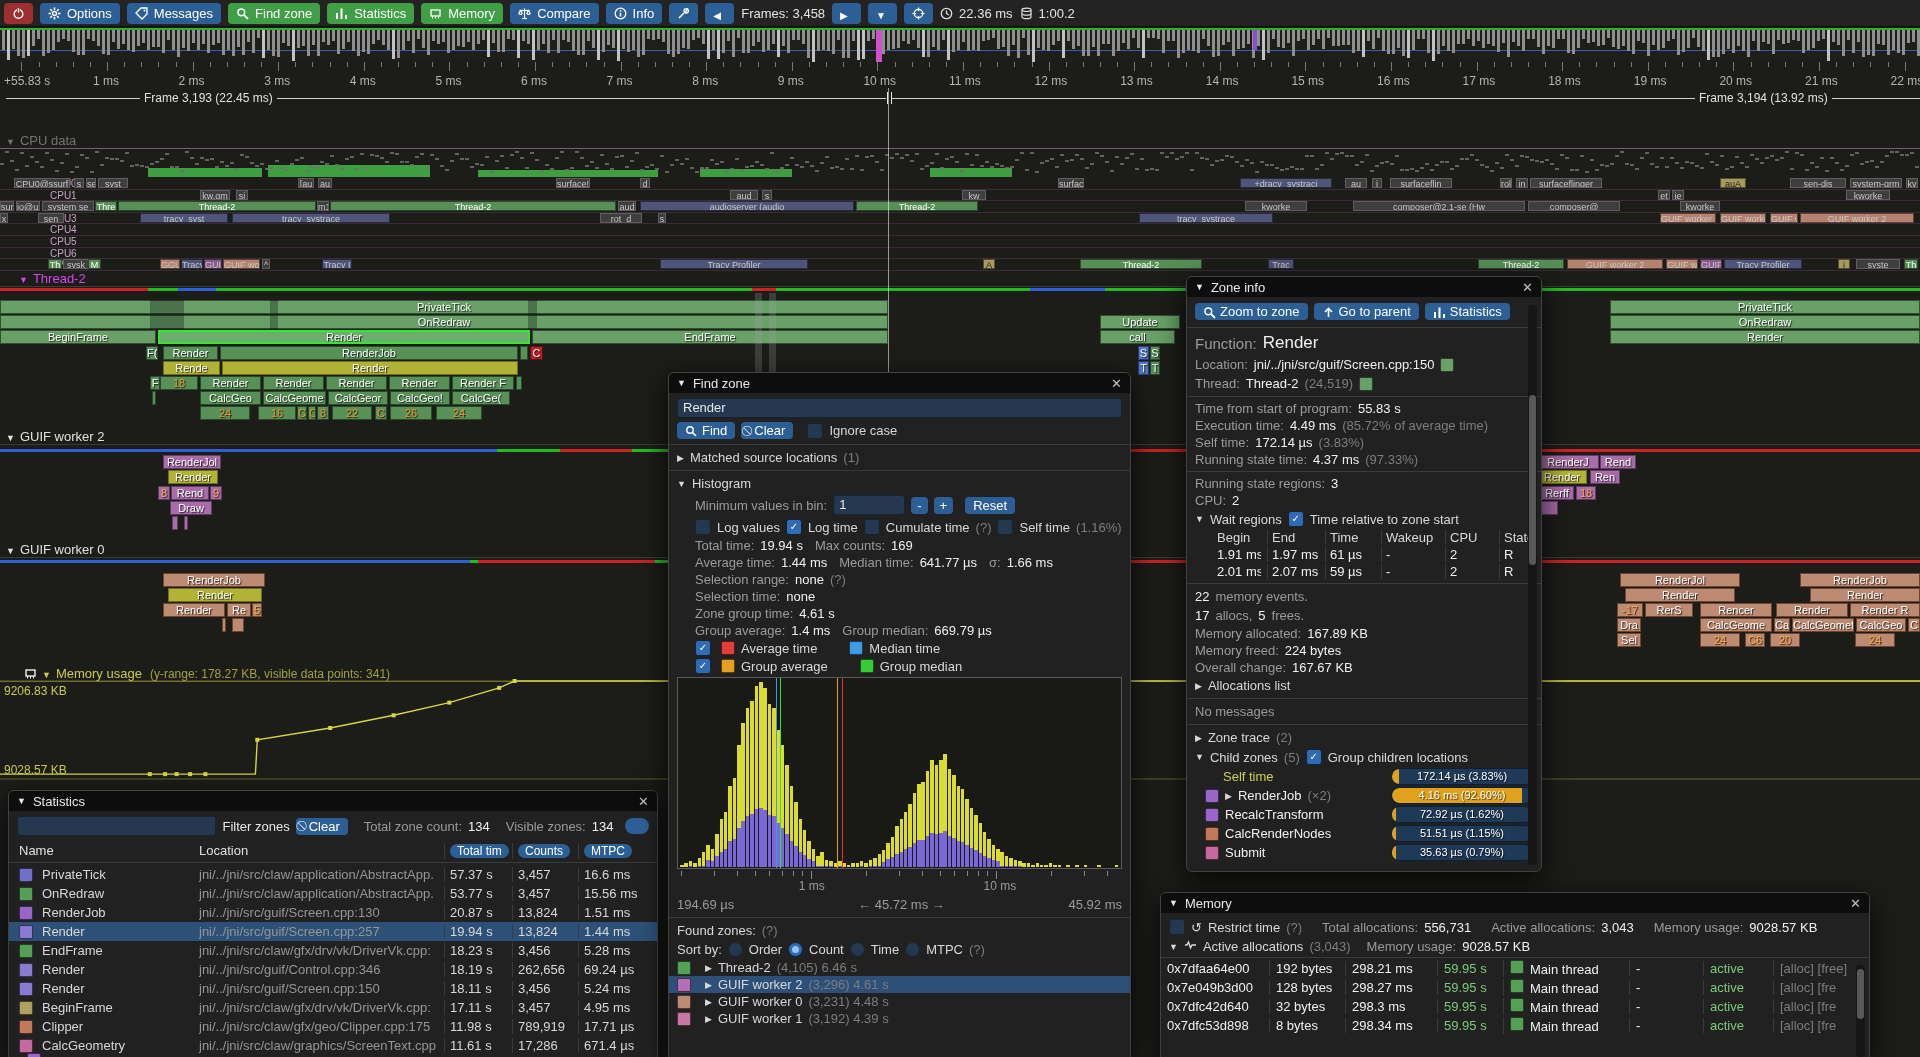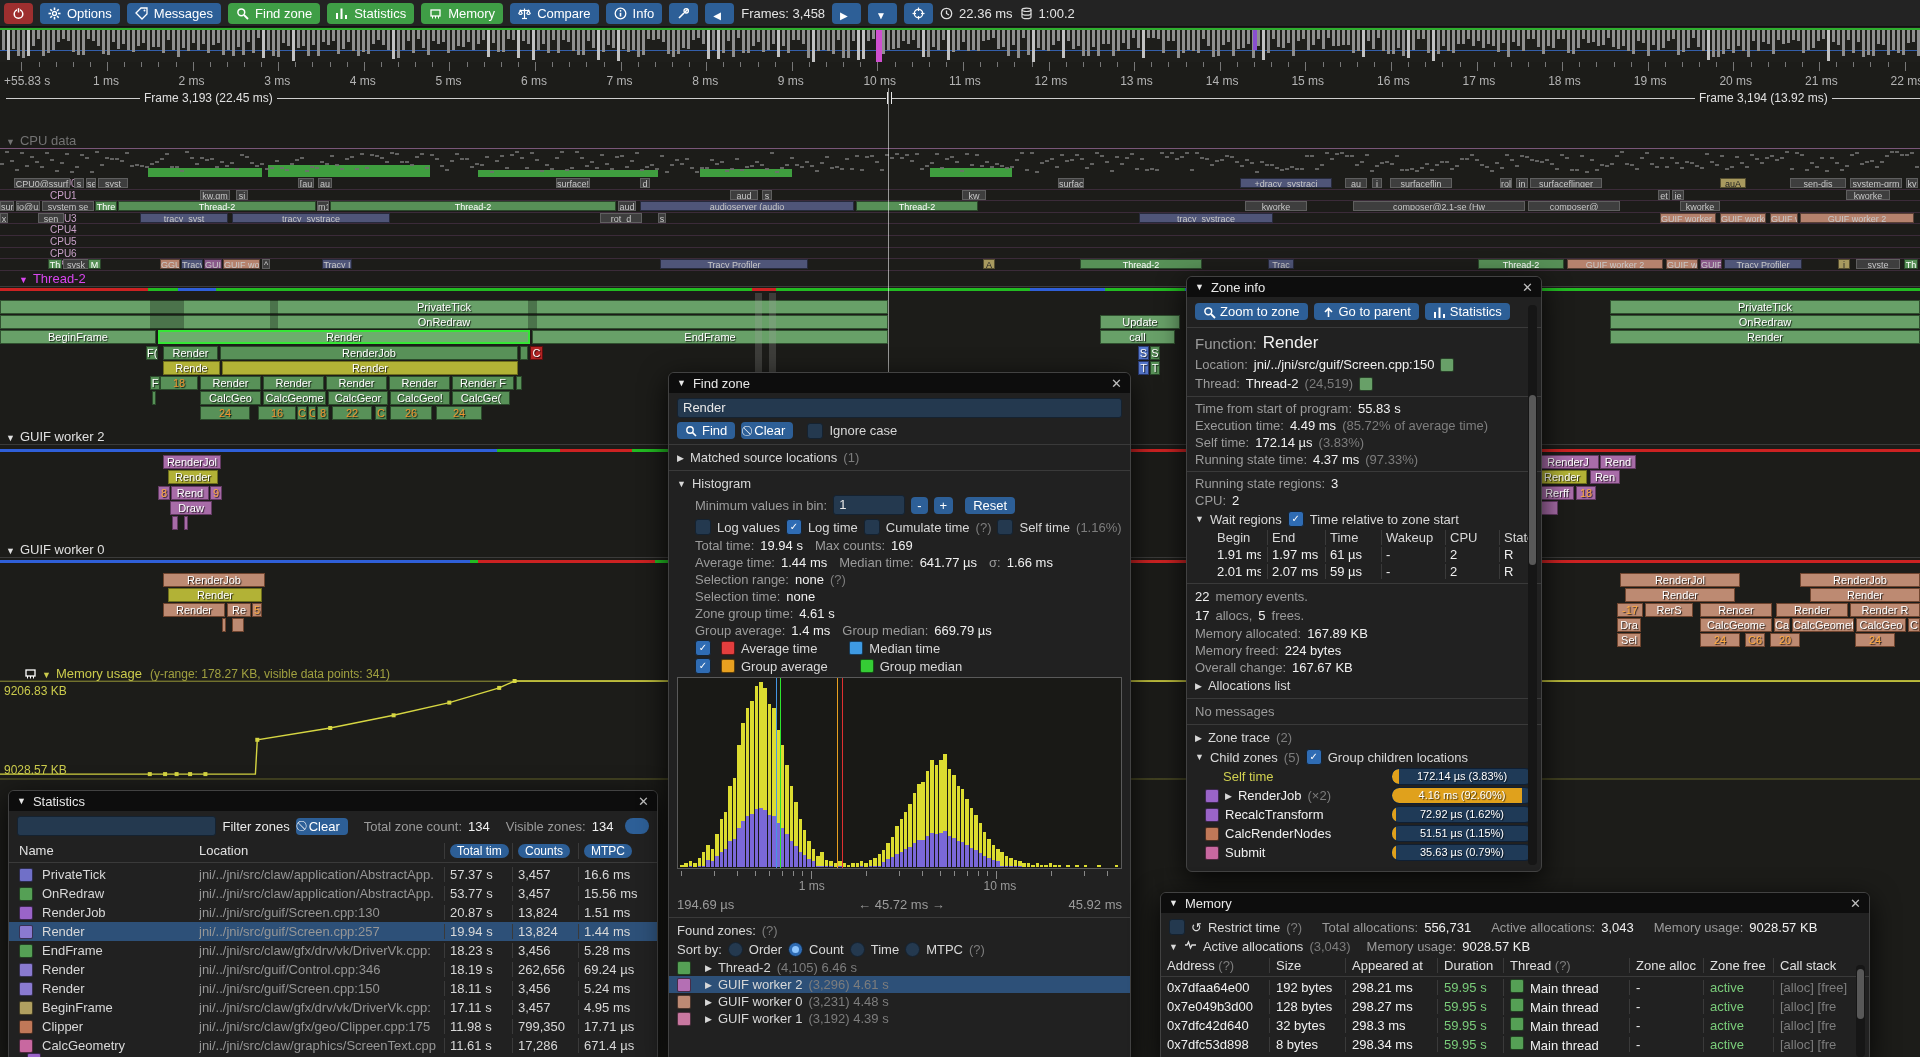--- a/index.html
+++ b/index.html
@@ -1517,21 +1517,21 @@
           <div class="st-cnt">3,457</div>
           <div class="st-mtpc">4.95 ms</div>
         </div>
         <div class="st-row">
           <div class="st-name">
             <span class="sw" style="background: rgb(192, 120, 88);"></span>
             <span>Clipper</span>
           </div>
           <div class="st-loc">jni/../jni/src/claw/gfx/geo/Clipper.cpp:175</div>
           <div class="st-tot">11.98 s</div>
-          <div class="st-cnt">799,350</div>
+          <div class="st-cnt">789,919</div>
           <div class="st-mtpc">17.71 µs</div>
         </div>
         <div class="st-row">
           <div class="st-name">
             <span class="sw" style="background: rgb(200, 104, 160);"></span>
             <span>CalcGeometry</span>
           </div>
           <div class="st-loc">jni/../jni/src/claw/graphics/ScreenText.cpp</div>
           <div class="st-tot">11.61 s</div>
           <div class="st-cnt">17,286</div>
@@ -2034,30 +2034,20 @@
     <div class="frow">
       <span style="font-size:9px;">▼</span>
       <span><svg width="13" height="11" viewBox="0 0 13 11">
             <path d="M1 5 H3 L4.5 2 L6.5 8 L8 5 H12" fill="none" stroke="#ddd" stroke-width="1.3"></path>
           </svg></span>
       <span>Active allocations</span>
       <span class="dim">(3,043)</span>
       <span class="lbl" style="margin-left:10px;">Memory usage:</span>
       <span class="val">9028.57 KB</span>
     </div>
-    <div class="mw-row" id="memheader" style="color:#e0e0e0;">
-        <span class="mw-c" style="width: 108px; border-left: none;">Address  <span class="dim">(?)</span></span>
-        <span class="mw-c" style="width: 76px; border-left: 1px solid rgb(58, 58, 58);">Size</span>
-        <span class="mw-c" style="width: 92px; border-left: 1px solid rgb(58, 58, 58);">Appeared at</span>
-        <span class="mw-c" style="width: 66px; border-left: 1px solid rgb(58, 58, 58);">Duration</span>
-        <span class="mw-c" style="width: 126px; border-left: 1px solid rgb(58, 58, 58);">Thread  <span class="dim">(?)</span></span>
-        <span class="mw-c" style="width: 74px; border-left: 1px solid rgb(58, 58, 58);">Zone alloc</span>
-        <span class="mw-c" style="width: 70px; border-left: 1px solid rgb(58, 58, 58);">Zone free</span>
-        <span class="mw-c" style="width: 80px; border-left: 1px solid rgb(58, 58, 58);">Call stack</span>
-      </div>
     <div class="sep" style="margin:1px 0;"></div>
     <div id="memrows">
         <div class="mw-row">
           <span class="mw-c val" style="width: 108px; border-left: none;">0x7dfaa64e00</span>
           <span class="mw-c val" style="width: 76px; border-left: 1px solid rgb(58, 58, 58);">192 bytes</span>
           <span class="mw-c val" style="width: 92px; border-left: 1px solid rgb(58, 58, 58);">298.21 ms</span>
           <span class="mw-c grn" style="width: 66px; border-left: 1px solid rgb(58, 58, 58);">59.95 s</span>
           <span class="mw-c" style="width: 126px; border-left: 1px solid rgb(58, 58, 58);"><span class="sw" style="background: rgb(85, 160, 85); margin-right: 6px;"></span><span class="val">Main thread</span></span>
           <span class="mw-c val" style="width: 74px; border-left: 1px solid rgb(58, 58, 58);">-</span>
           <span class="mw-c grn" style="width: 70px; border-left: 1px solid rgb(58, 58, 58);">active</span>

